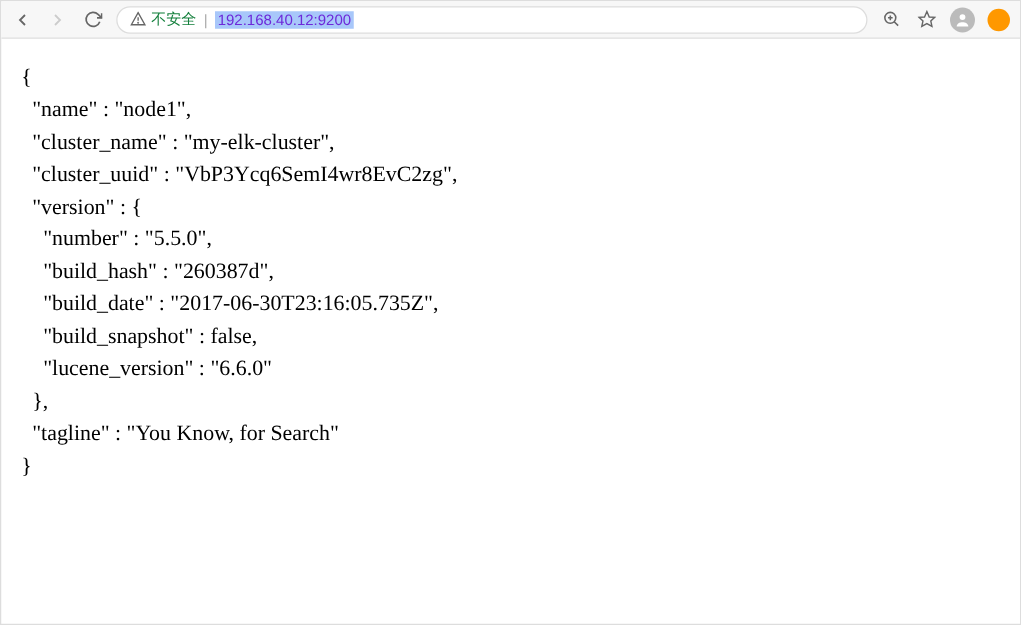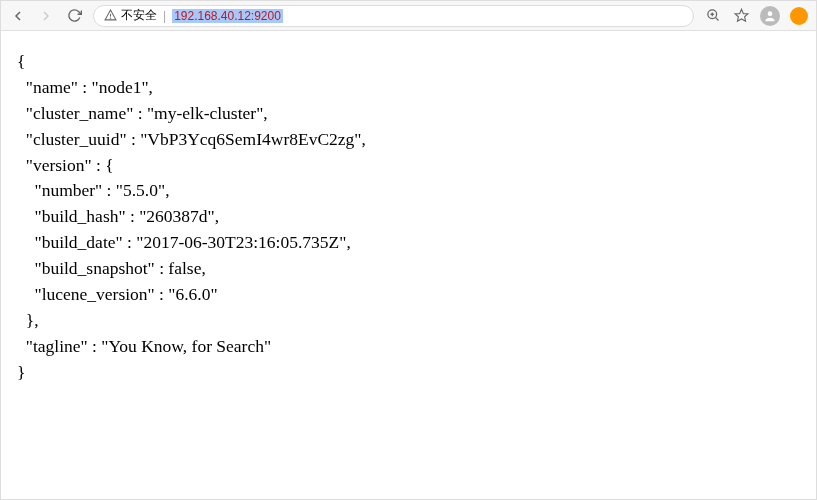--- a/index.html
+++ b/index.html
@@ -40,26 +40,26 @@
       align-items: center;
       padding: 0 10px;
       gap: 6px;
       font-size: 12px;
       color: #555;
     }
     .security-warning {
       display: flex;
       align-items: center;
       gap: 4px;
-      color: #000000;
+      color: #15803d;
     }
     .url-text {
       background: #a8c7fa;
       padding: 0 2px;
-      color: #b91c1c;
+      color: #6d28d9;
     }
     .divider { color: #aaa; }
     .toolbar-right {
       display: flex;
       align-items: center;
       gap: 10px;
     }
     .avatar {
       width: 20px;
       height: 20px;

